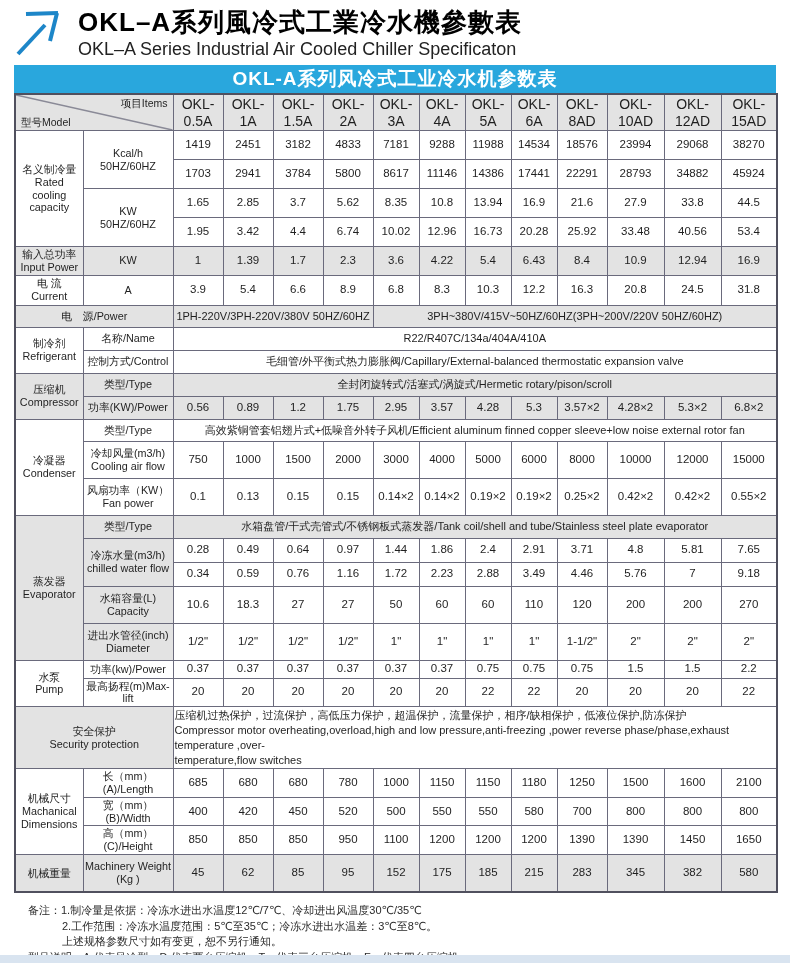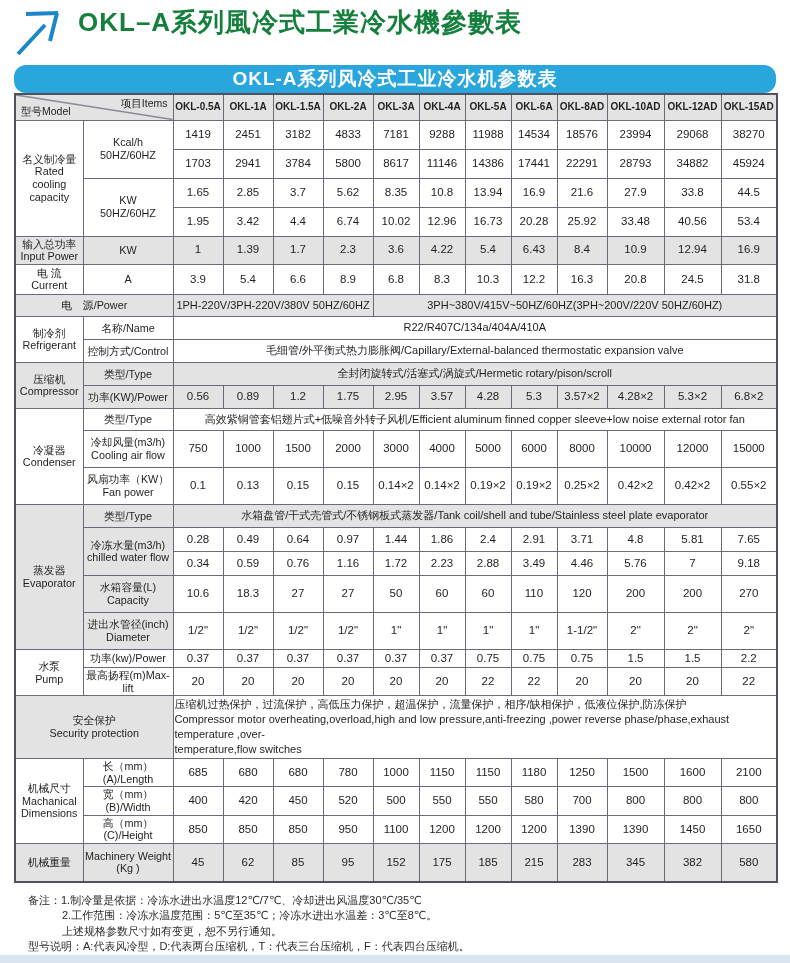--- a/index.html
+++ b/index.html
@@ -13,37 +13,37 @@
   *{box-sizing:border-box;margin:0;padding:0;}
   html,body{background:#fff;}
   body{
     width:790px;height:963px;position:relative;overflow:hidden;
     font-family:"Liberation Sans","DejaVu Sans",sans-serif;color:var(--ink);
   }
   
   .page-head{display:flex;align-items:flex-start;padding:6px 0 0 8px;height:58px;}
   .logo{width:58px;height:52px;flex:0 0 58px;}
   .titles{padding-left:12px;}
-  .title-zh{font-size:26px;font-weight:600;letter-spacing:1px;line-height:32px;color:#15803d;}
+  .title-zh{font-size:26px;font-weight:600;letter-spacing:1px;line-height:32px;color:#000000;}
   .subtitle-en{font-size:18px;font-weight:500;line-height:22px;color:#222;}
   
   .banner{
     margin:7px 0 0 14px;width:762px;height:28px;background:var(--banner-blue);
-    color:#fff;font-size:19px;font-weight:600;text-align:center;line-height:28px;letter-spacing:1px;border-radius:12px;
+    color:#fff;font-size:19px;font-weight:600;text-align:center;line-height:28px;letter-spacing:1px;
   }
   
   table.spec{
     margin-left:14px;width:762px;border-collapse:collapse;table-layout:fixed;
     border:2px solid var(--border-dark);
   }
   table.spec td{
     border:1px solid var(--border);text-align:center;vertical-align:middle;
     font-size:11px;line-height:1.18;padding:1px 1px;background:#fff;overflow:hidden;
   }
-  table.spec td.model{font-weight:700;font-size:10px;}
+  table.spec td.model{font-weight:400;font-size:14px;}
   table.spec td.label{font-size:10.8px;}
   table.spec td.value{font-size:11.5px;}
   table.spec td.long{font-size:11px;white-space:nowrap;}
   table.spec td.left{text-align:left;white-space:normal;line-height:1.35;}
   tr.shade td{background:var(--shade);}
   td.shade{background:var(--shade) !important;}
   
   .hA td{height:26px}.hB td{height:29px}.hC td{height:27px}.hD td{height:30px}
   .hE td{height:22px}.hF td{height:23px}.hG td{height:37px}.hH td{height:24px}
   .hI td{height:18px}.hJ td{height:42px}.hK td{height:38px}
@@ -65,20 +65,21 @@
 <body>
 
 <div class="page-head">
   <svg class="logo" viewBox="0 0 58 52" fill="none">
     <line x1="10" y1="48" x2="37" y2="19" stroke="#1d86c8" stroke-width="4"></line>
     <line x1="18" y1="8" x2="50" y2="7" stroke="#1d86c8" stroke-width="4"></line>
     <line x1="49" y1="7" x2="42" y2="35" stroke="#1d86c8" stroke-width="4"></line>
   </svg>
   <div class="titles">
     <div class="title-zh">OKL–A系列風冷式工業冷水機參數表</div>
+    <div class="subtitle-en">OKL–A Series Industrial Air Cooled Chiller Specificaton</div>
   </div>
 </div>
 
 <div class="banner">OKL-A系列风冷式工业冷水机参数表</div>
 
 <table class="spec">
   <colgroup>
     <col style="width:68px">
       <col style="width:90px">
     <col style="width:50px">

